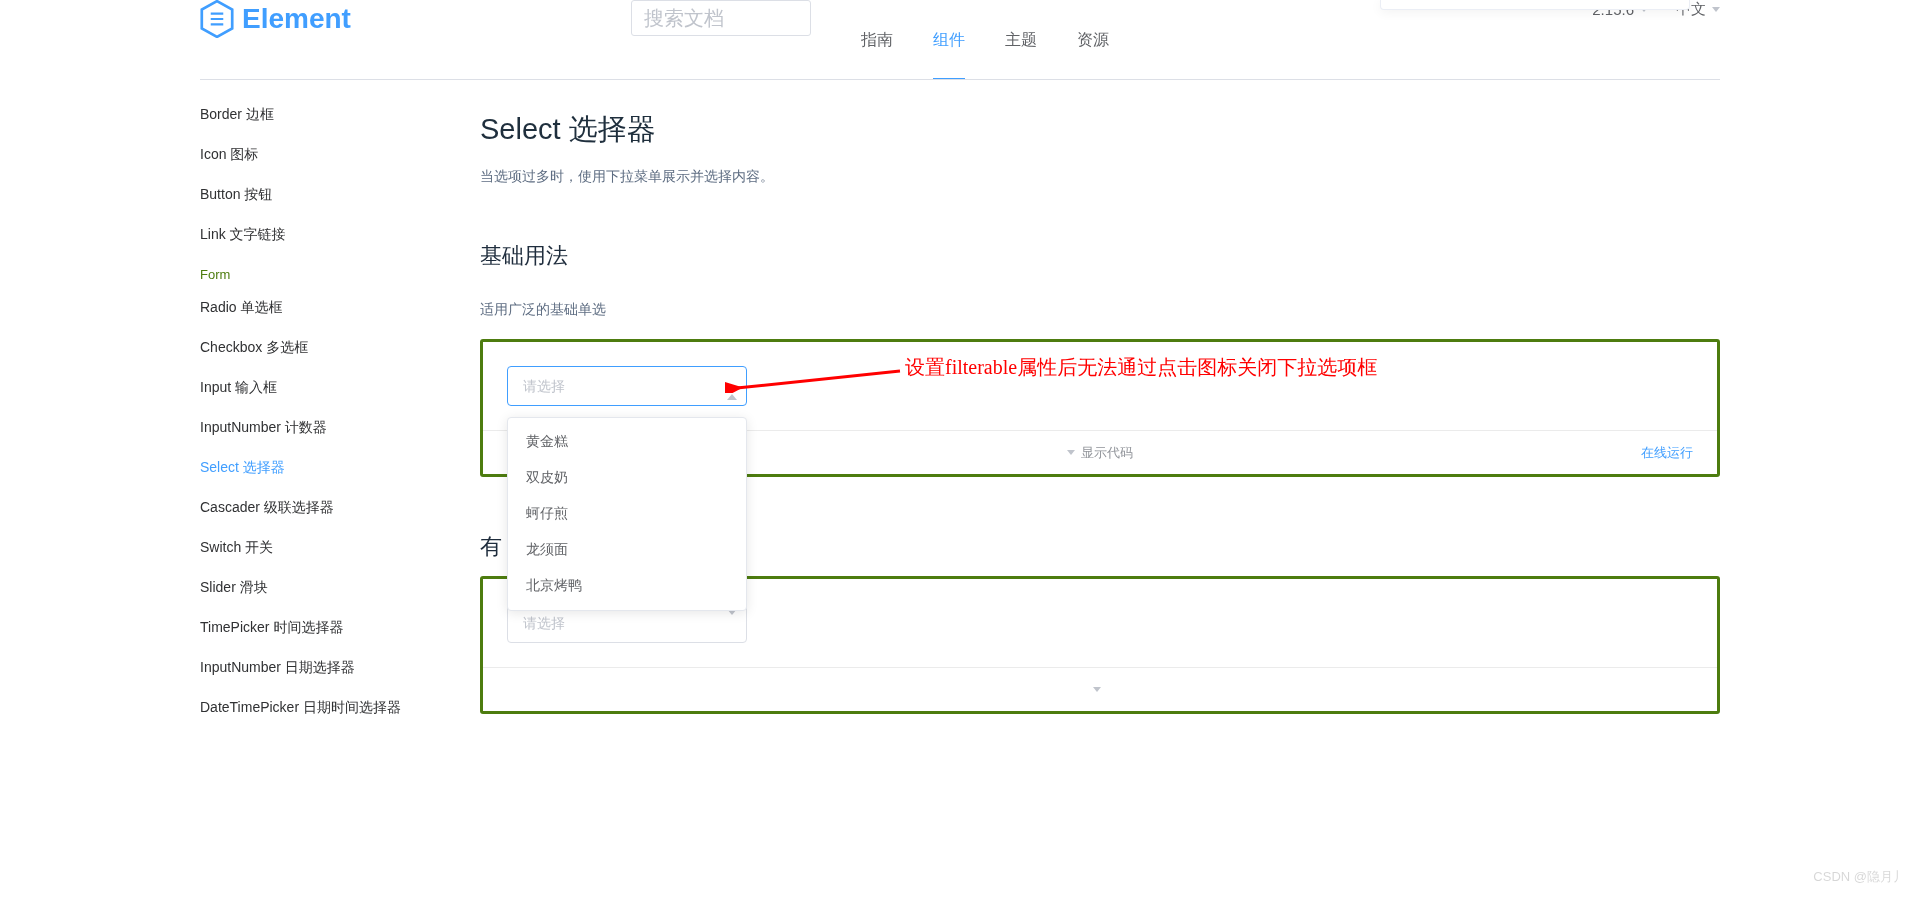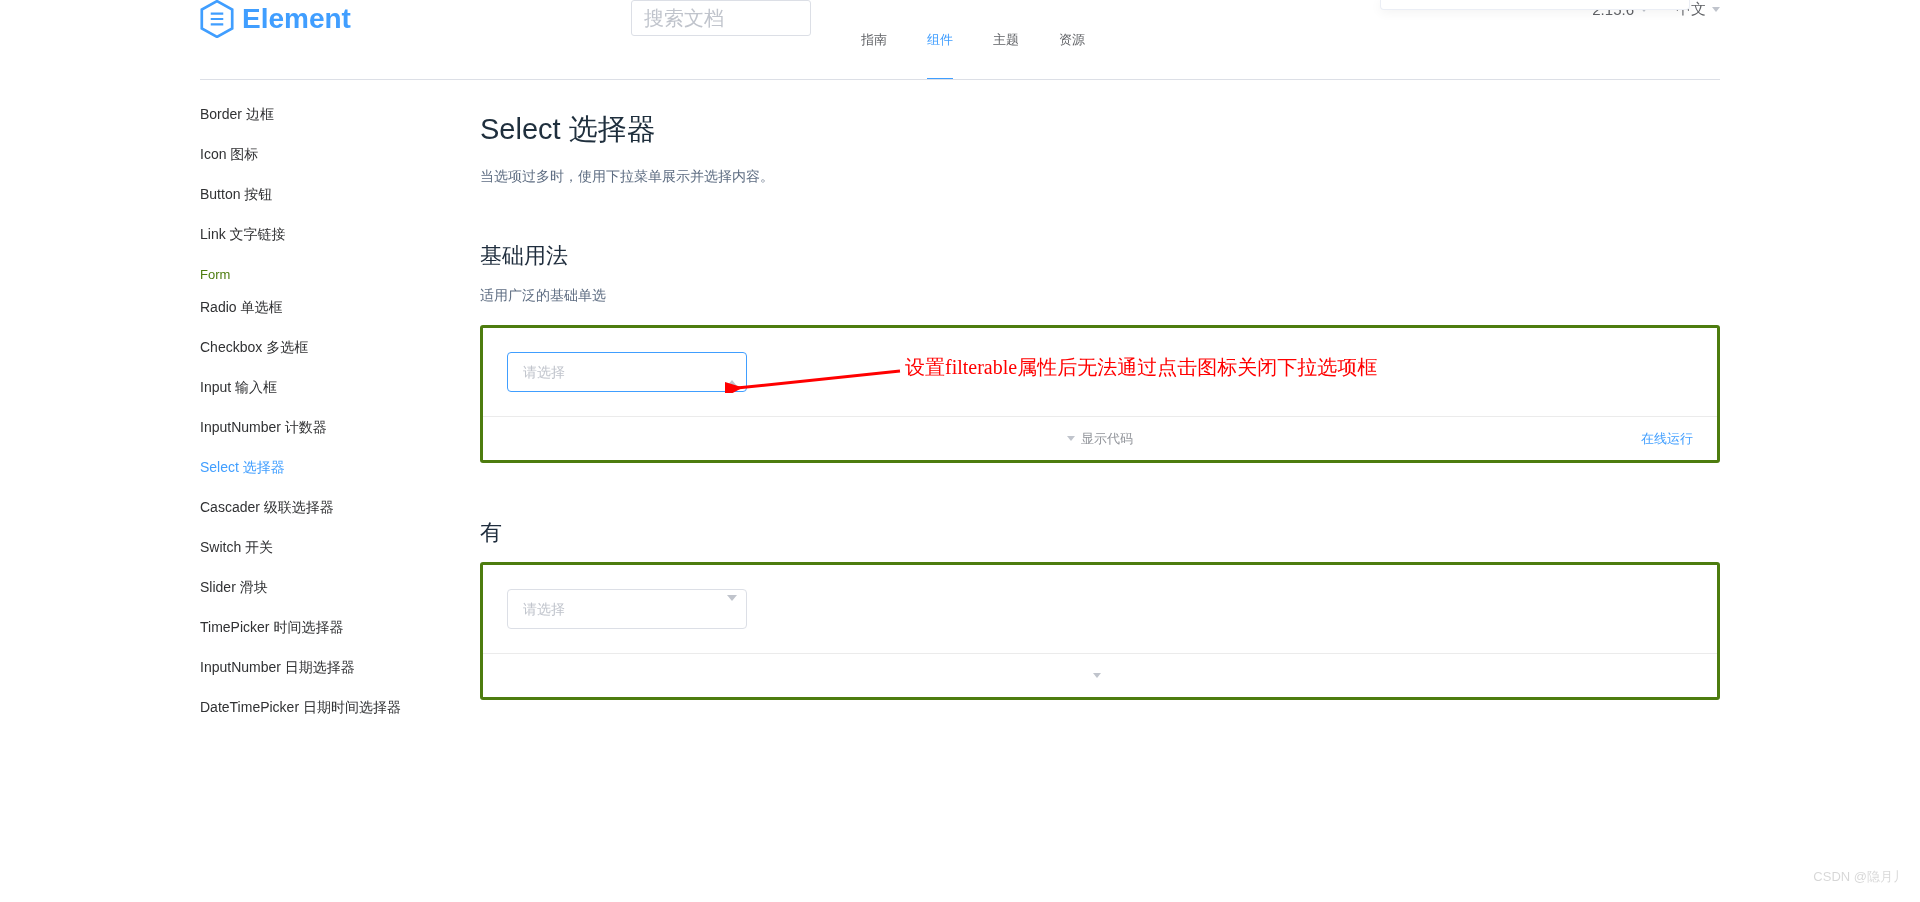--- a/index.html
+++ b/index.html
@@ -46,21 +46,21 @@
       outline: none;
     }
     .search-input::placeholder { color: #c0c4cc; }
     .nav {
       display: flex;
       margin-left: 30px;
       gap: 0;
     }
     .nav-item {
       padding: 0 20px;
-      font-size: 13px;
+      font-size: 16px;
       color: #606266;
       cursor: pointer;
       height: 80px;
       display: flex;
       align-items: center;
       position: relative;
     }
     .nav-item.active {
       color: #409eff;
     }
@@ -136,21 +136,21 @@
     }
     .page-desc {
       font-size: 14px;
       color: #5e6d82;
       margin-bottom: 55px;
     }
     .section-title {
       font-size: 22px;
       color: #1f2d3d;
       font-weight: 400;
-      margin-bottom: 16px;
+      margin-bottom: 30px;
     }
     .section-desc {
       font-size: 14px;
       color: #5e6d82;
       margin-bottom: 20px;
     }
     .demo-box {
       border: 3px solid #4d7c0f;
       border-radius: 3px;
       position: relative;
@@ -355,20 +355,27 @@
 
     <div class="demo-box">
       <div class="demo-inner">
         <div class="el-select">
           <input class="el-select-input" readonly="" placeholder="请选择" style="">
           <span class="select-caret">
             <span class="chev-up"></span>
           </span>
         </div>
       </div>
+      <div class="dropdown">
+        <div class="dropdown-item">黄金糕</div>
+        <div class="dropdown-item">双皮奶</div>
+        <div class="dropdown-item">蚵仔煎</div>
+        <div class="dropdown-item">龙须面</div>
+        <div class="dropdown-item">北京烤鸭</div>
+      </div>
       <div class="demo-footer">
         <span class="caret-small"></span>
         <span>显示代码</span>
         <span class="run-online">在线运行</span>
       </div>
     </div>
 
     <h3 class="section-title-partial">有</h3>
 
     <div class="demo-box">

